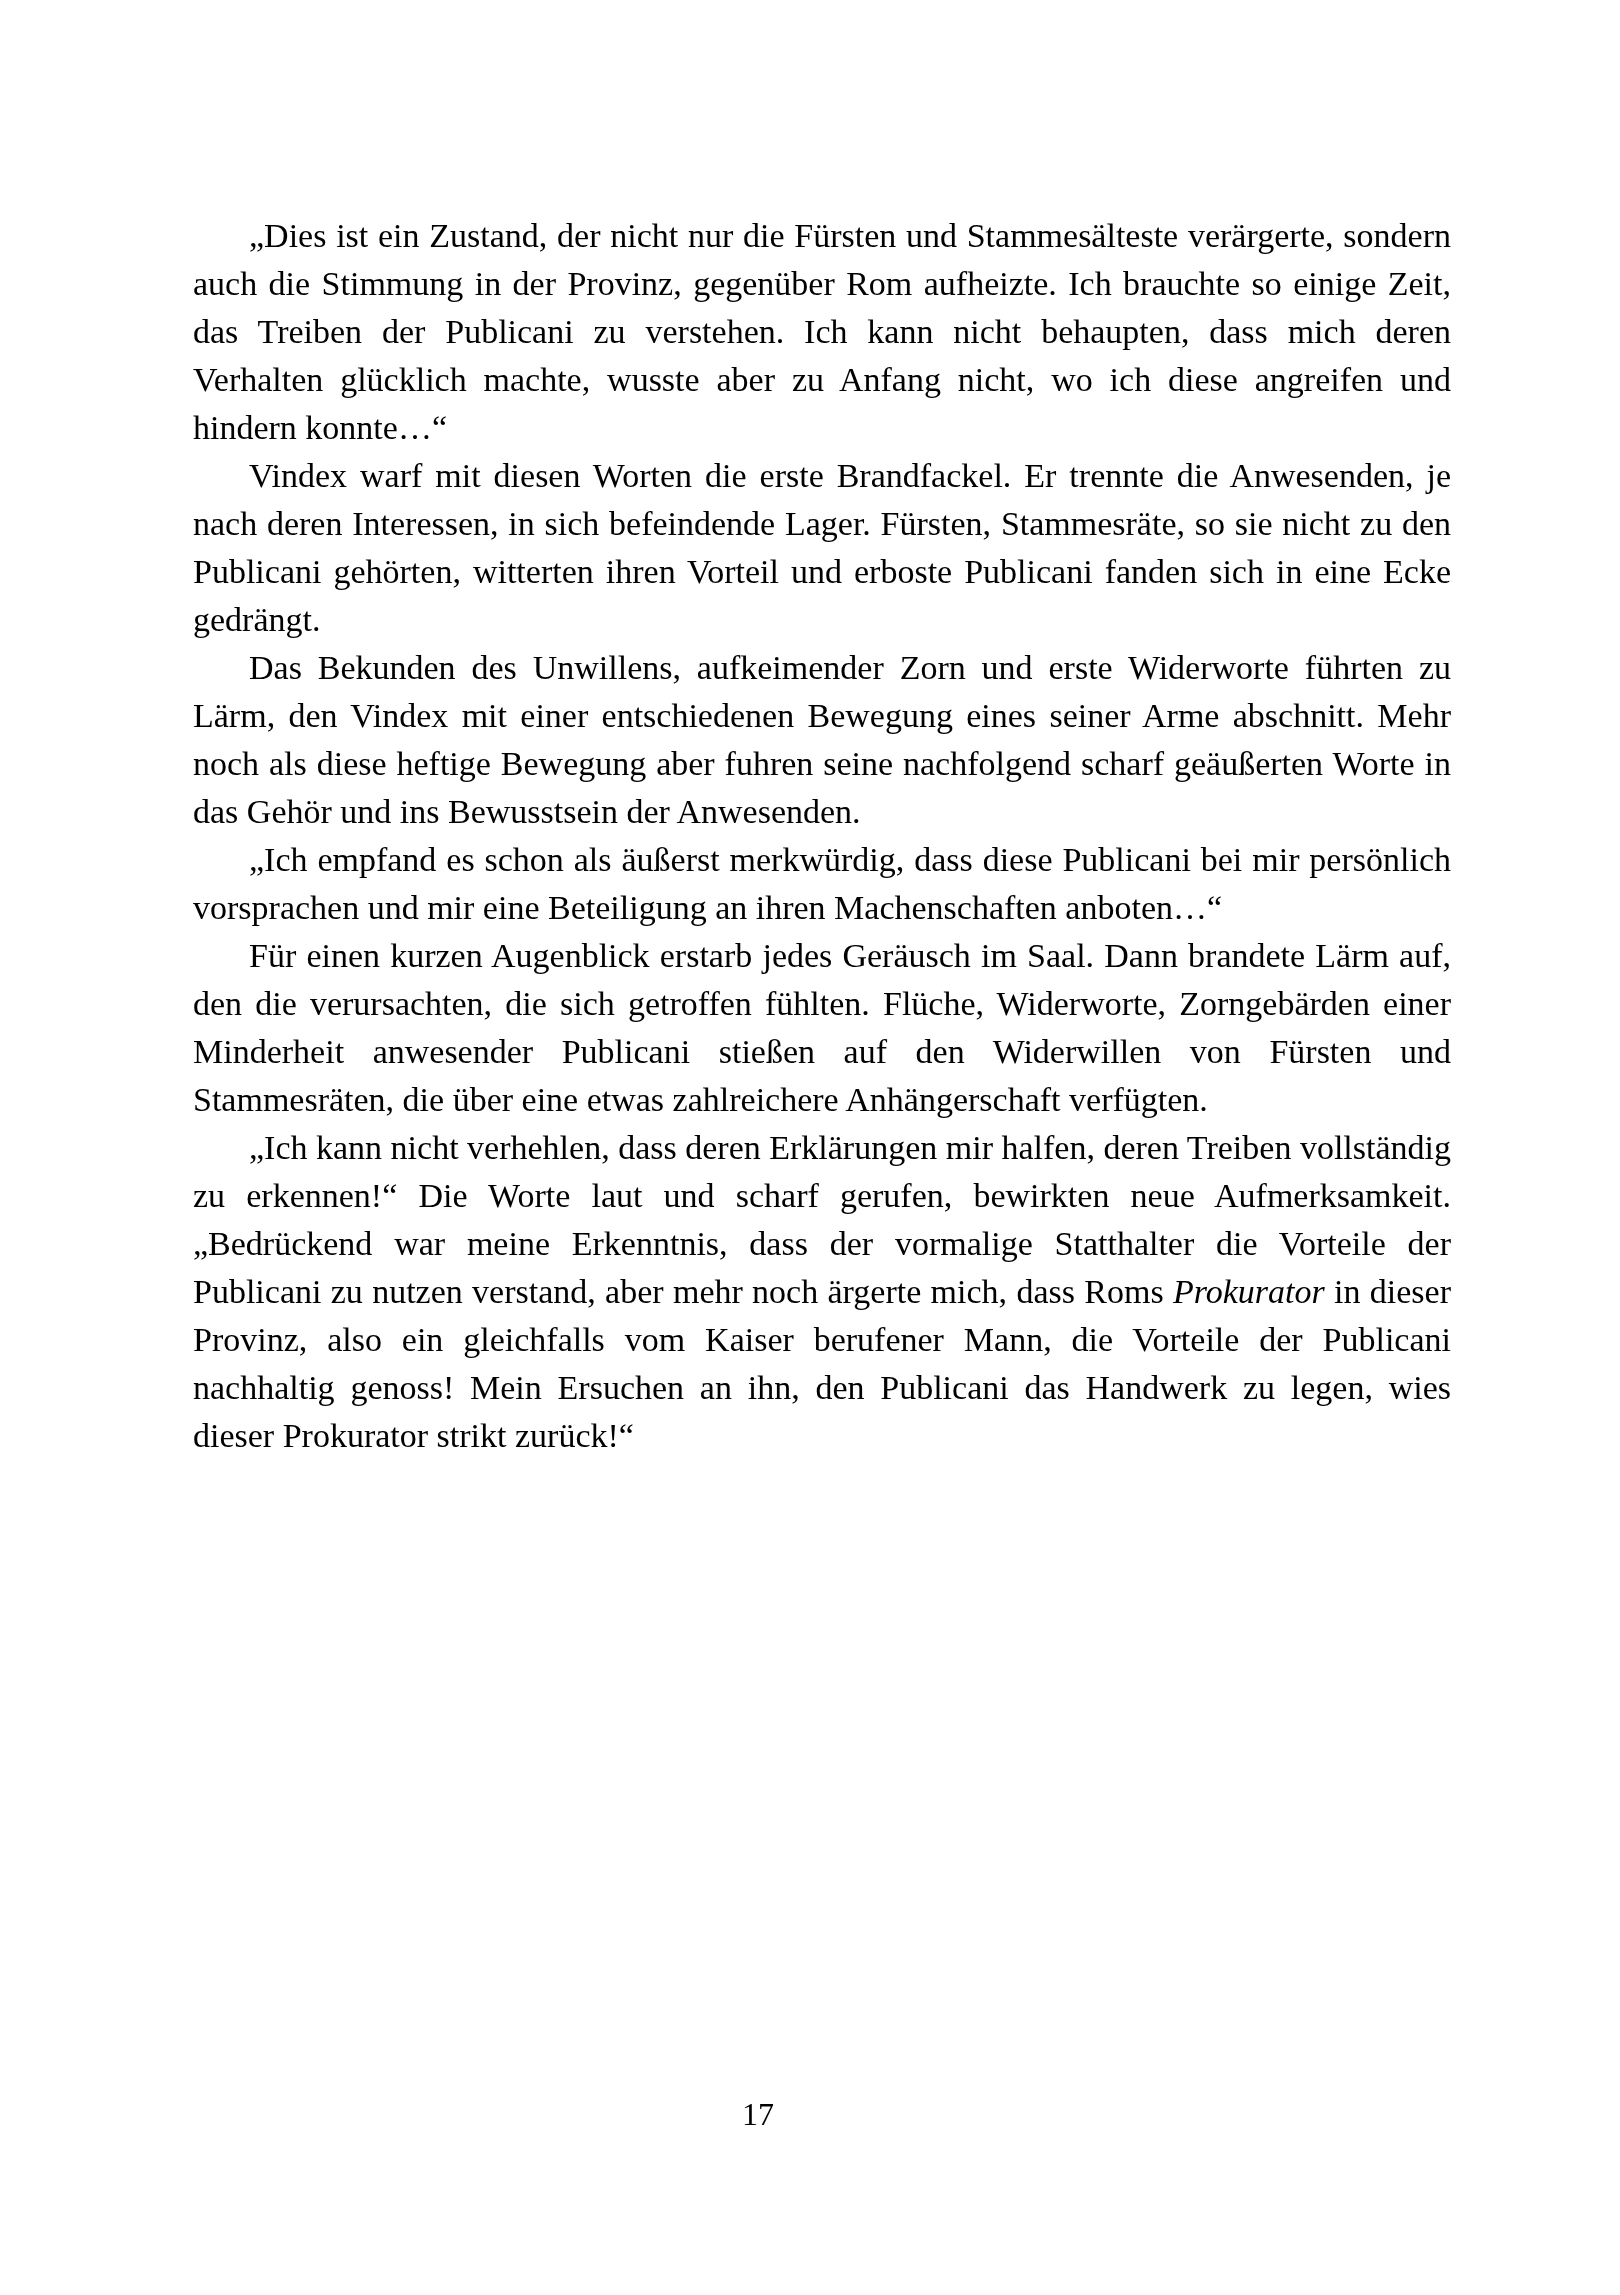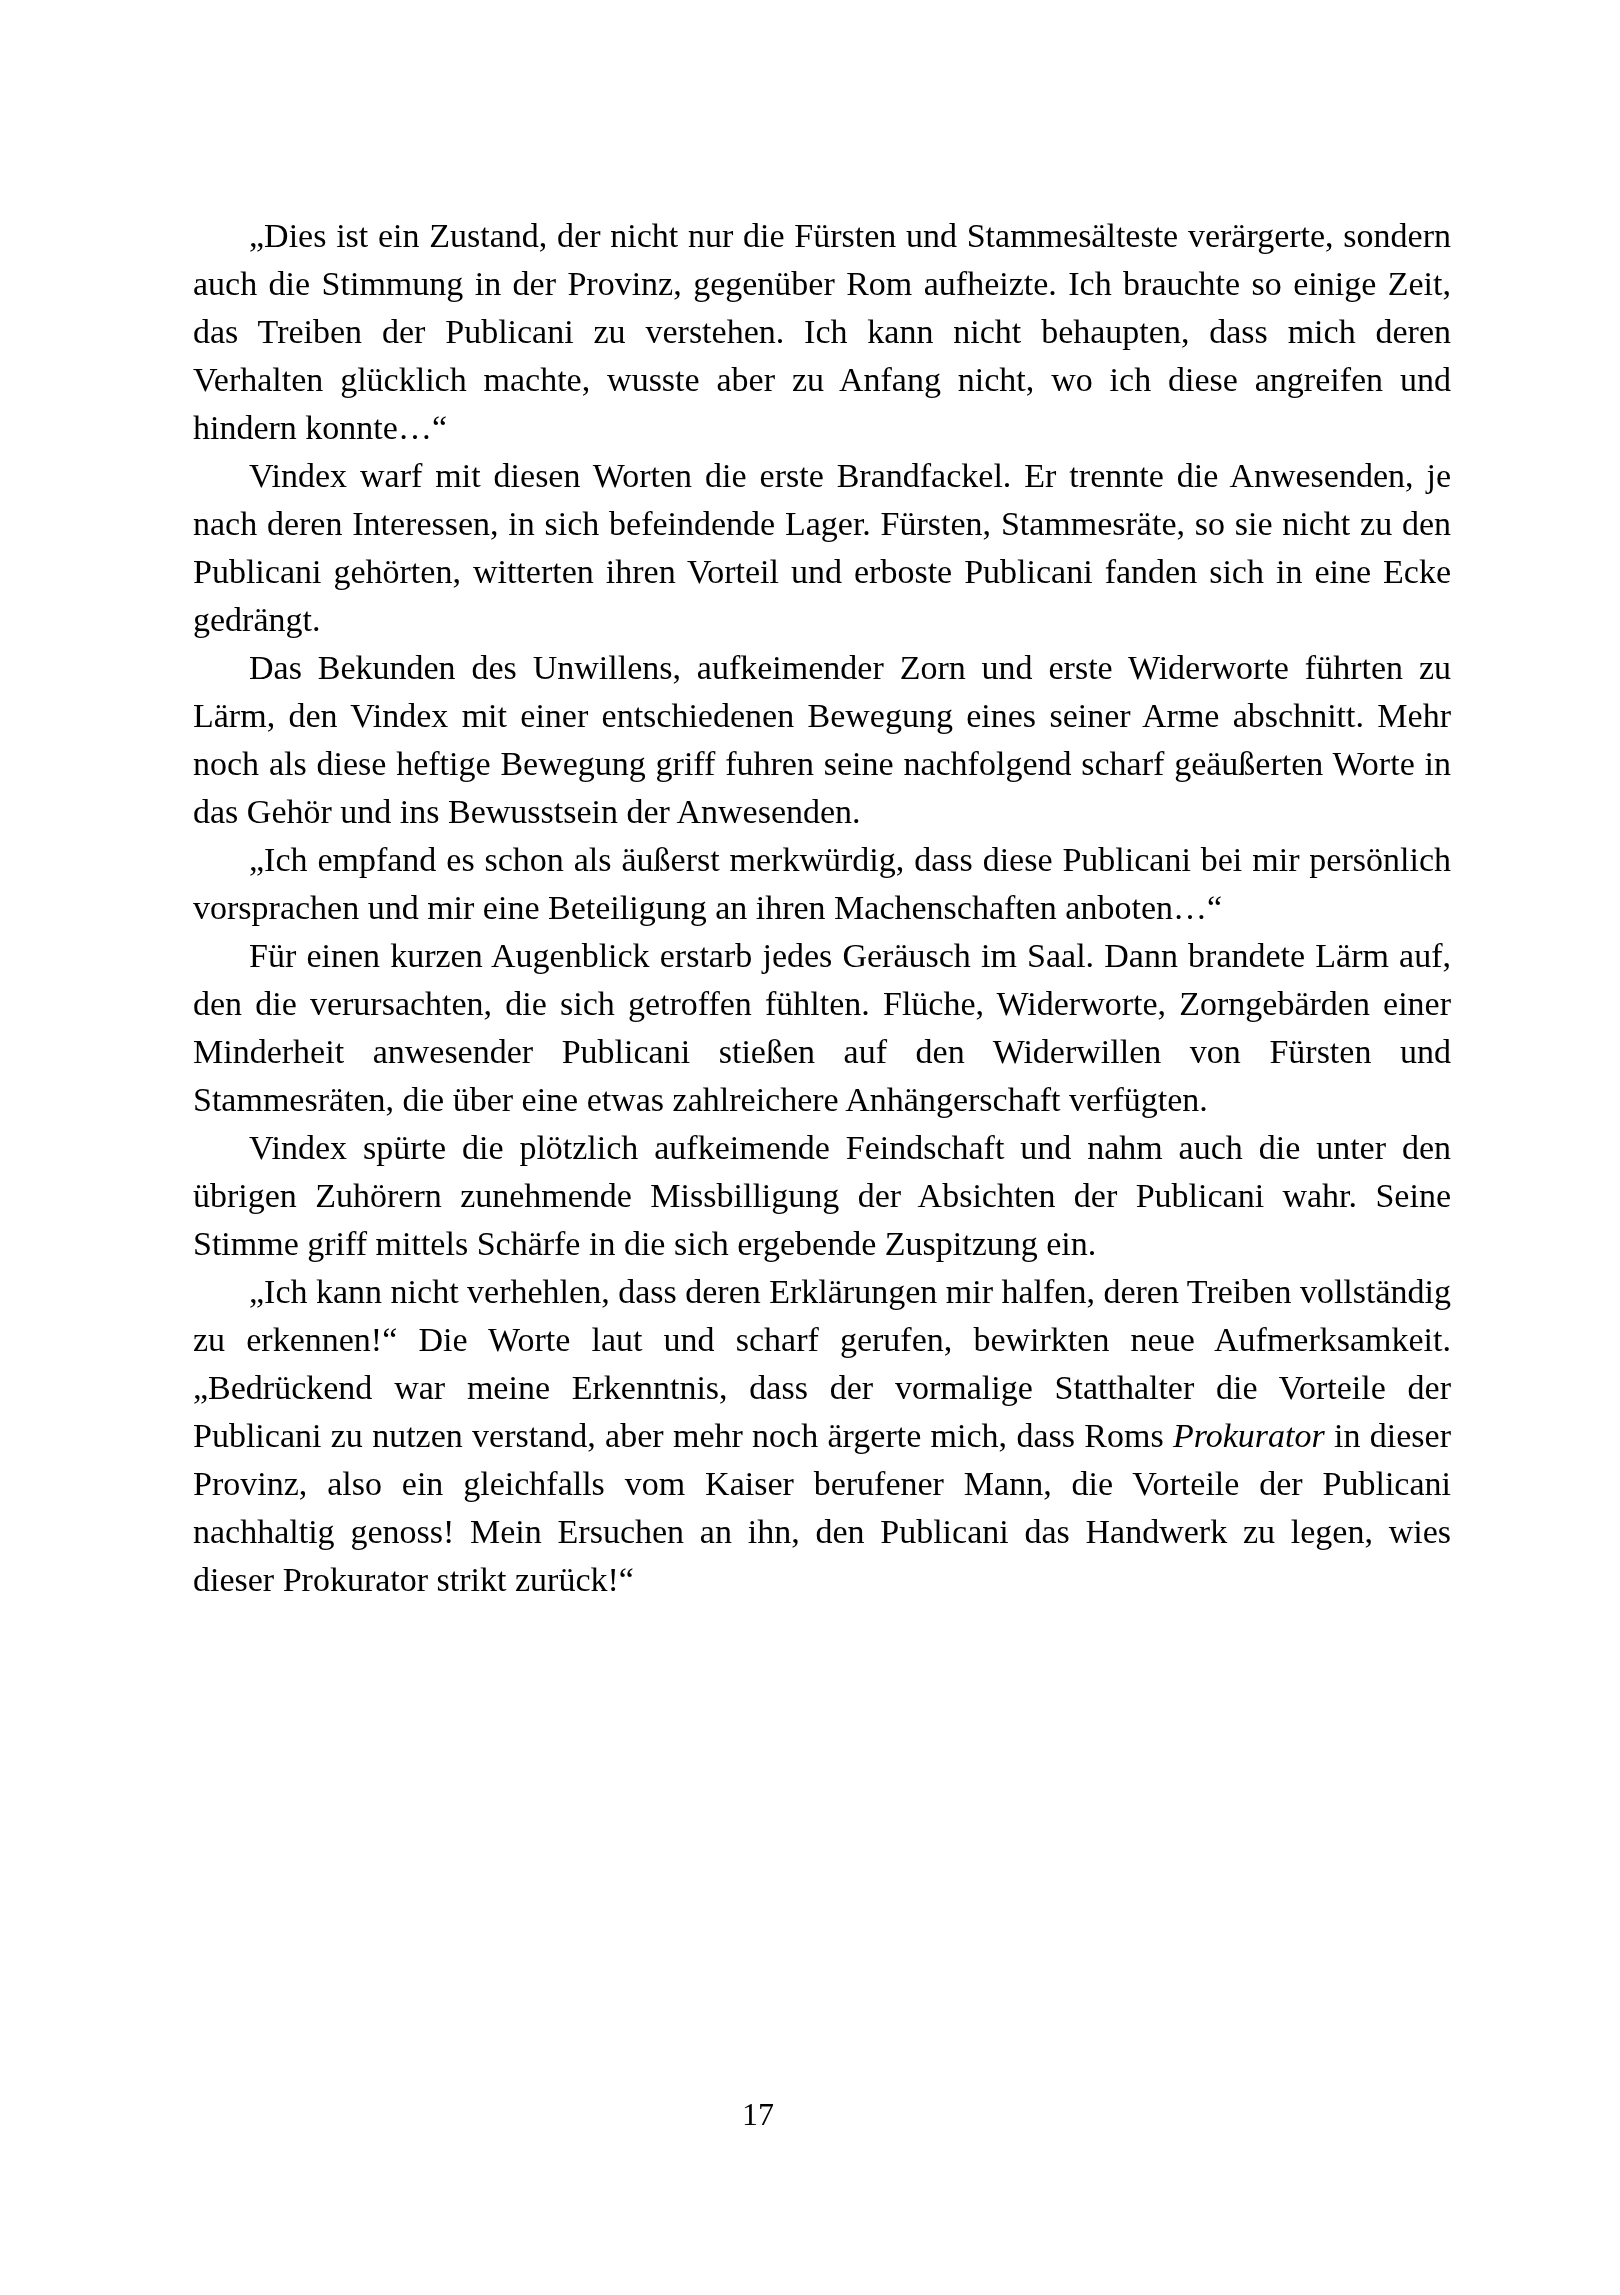--- a/index.html
+++ b/index.html
@@ -16,21 +16,20 @@
     position:absolute; left:0; width:1516px; top:2096px; text-align:center;
     font-family:"Liberation Serif","DejaVu Serif",serif; font-size:32px; color:#000;
   }
 </style>
 </head>
 <body>
 
 <div class="page-text">
   <p class="para">„Dies ist ein Zustand, der nicht nur die Fürsten und Stammesälteste verärgerte, sondern auch die Stimmung in der Provinz, gegenüber Rom aufheizte. Ich brauchte so einige Zeit, das Treiben der Publicani zu verstehen. Ich kann nicht behaupten, dass mich deren Verhalten glücklich machte, wusste aber zu Anfang nicht, wo ich diese angreifen und hindern konnte…“</p>
   <p class="para">Vindex warf mit diesen Worten die erste Brandfackel. Er trennte die Anwesenden, je nach deren Interessen, in sich befeindende Lager. Fürsten, Stammesräte, so sie nicht zu den Publicani gehörten, witterten ihren Vorteil und erboste Publicani fanden sich in eine Ecke gedrängt.</p>
-  <p class="para">Das Bekunden des Unwillens, aufkeimender Zorn und erste Widerworte führten zu Lärm, den Vindex mit einer entschiedenen Bewegung eines seiner Arme abschnitt. Mehr noch als diese heftige Bewegung griff fuhren seine nachfolgend scharf geäußerten Worte in das Gehör und ins Bewusstsein der Anwesenden.</p>
+  <p class="para">Das Bekunden des Unwillens, aufkeimender Zorn und erste Widerworte führten zu Lärm, den Vindex mit einer entschiedenen Bewegung eines seiner Arme abschnitt. Mehr noch als diese heftige Bewegung aber fuhren seine nachfolgend scharf geäußerten Worte in das Gehör und ins Bewusstsein der Anwesenden.</p>
   <p class="para">„Ich empfand es schon als äußerst merkwürdig, dass diese Publicani bei mir persönlich vorsprachen und mir eine Beteiligung an ihren Machenschaften anboten…“</p>
   <p class="para">Für einen kurzen Augenblick erstarb jedes Geräusch im Saal. Dann brandete Lärm auf, den die verursachten, die sich getroffen fühlten. Flüche, Widerworte, Zorngebärden einer Minderheit anwesender Publicani stießen auf den Widerwillen von Fürsten und Stammesräten, die über eine etwas zahlreichere Anhängerschaft verfügten.</p>
-  <p class="para">Vindex spürte die plötzlich aufkeimende Feindschaft und nahm auch die unter den übrigen Zuhörern zunehmende Missbilligung der Absichten der Publicani wahr. Seine Stimme griff mittels Schärfe in die sich ergebende Zuspitzung ein.</p>
   <p class="para"><span>„Ich kann nicht verhehlen, dass deren Erklärungen mir halfen, deren Treiben vollständig zu erkennen!“ Die Worte laut und scharf gerufen, bewirkten neue Aufmerksamkeit. „Bedrückend war meine Erkenntnis, dass der vormalige Statthalter die Vorteile der Publicani zu nutzen verstand, aber mehr noch ärgerte mich, dass Roms </span><span class="em">Prokurator</span><span> in dieser Provinz, also ein gleichfalls vom Kaiser berufener Mann, die Vorteile der Publicani nachhaltig genoss! Mein Ersuchen an ihn, den Publicani das Handwerk zu legen, wies dieser Prokurator strikt zurück!“</span></p>
 </div>
 
 <div class="page-number">17</div>
 
 
 </body></html>

